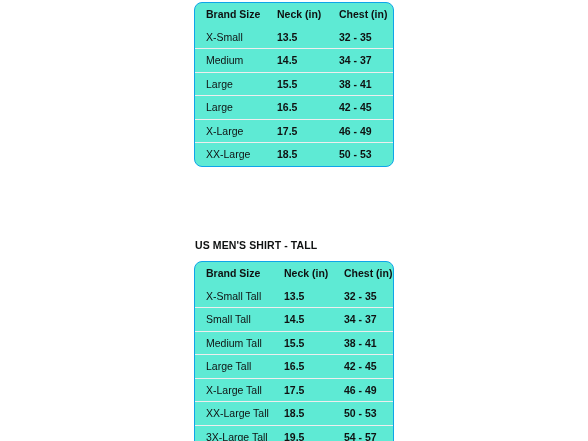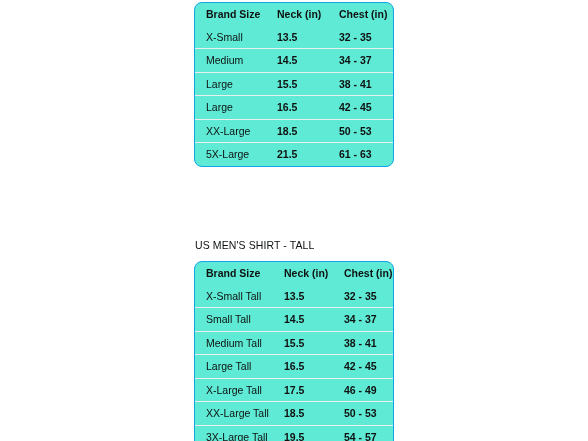--- a/index.html
+++ b/index.html
@@ -100,21 +100,21 @@
   #table-tall .col-brand  { width: 89px; }
   #table-tall .col-neck   { width: 60px; }
   #table-tall .col-chest  { width: 51px; }
 
   
   .section-heading {
     position: absolute;
     left: 195px;
     top: 239px;
     font-size: 10.5px;
-    font-weight: normal;
+    font-weight: bold;
     letter-spacing: 0.1px;
     color: #0f1111;
     white-space: nowrap;
   }
 </style>
 </head>
 <body>
 
 <div class="page">
 
@@ -142,29 +142,29 @@
           <td class="col-brand">Large</td>
           <td class="col-neck">15.5</td>
           <td class="col-chest">38 - 41</td>
         </tr>
         <tr>
           <td class="col-brand">Large</td>
           <td class="col-neck">16.5</td>
           <td class="col-chest">42 - 45</td>
         </tr>
         <tr>
+          <td class="col-brand">X-Large</td>
+          <td class="col-neck">17.5</td>
+          <td class="col-chest">46 - 49</td>
+        </tr>
+        <tr>
           <td class="col-brand">XX-Large</td>
           <td class="col-neck">18.5</td>
           <td class="col-chest">50 - 53</td>
         </tr>
-        <tr>
-          <td class="col-brand">5X-Large</td>
-          <td class="col-neck">21.5</td>
-          <td class="col-chest">61 - 63</td>
-        </tr>
       </tbody>
     </table>
   </div>
 
   <div class="section-heading">US MEN'S SHIRT - TALL</div>
 
   <div class="size-table" id="table-tall">
     <table>
       <thead>
         <tr>

